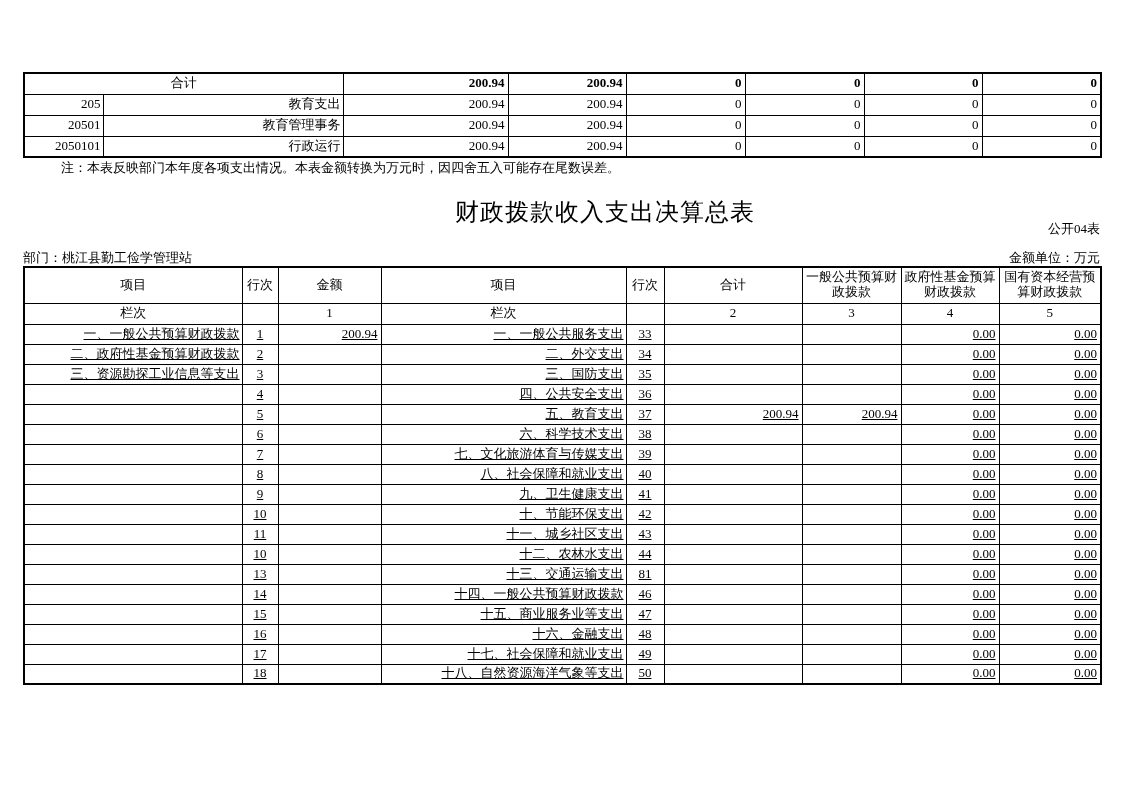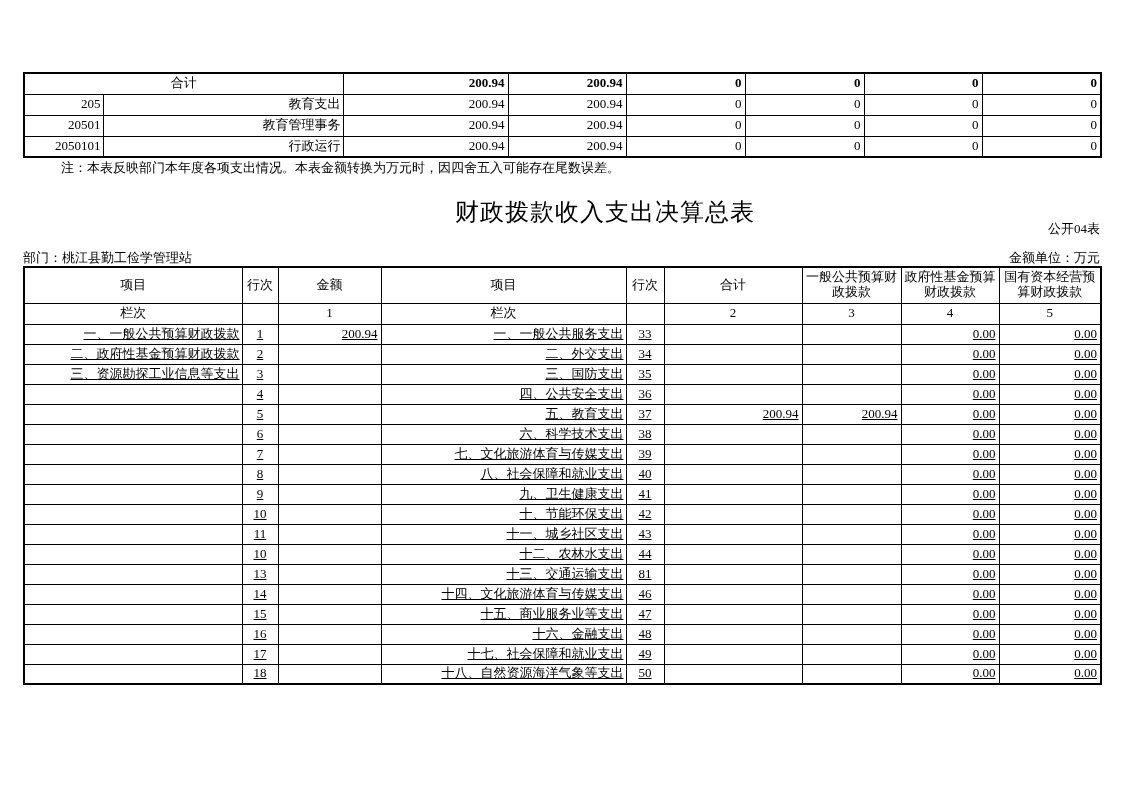--- a/index.html
+++ b/index.html
@@ -282,21 +282,21 @@
       <td class="c">81</td>
       <td class="r"></td>
       <td class="r"></td>
       <td class="r">0.00</td>
       <td class="r">0.00</td>
     </tr>
     <tr class="data">
       <td class="l"></td>
       <td class="c">14</td>
       <td class="r"></td>
-      <td class="l">十四、文化旅游体育与传媒支出</td>
+      <td class="l">十四、一般公共预算财政拨款</td>
       <td class="c">46</td>
       <td class="r"></td>
       <td class="r"></td>
       <td class="r">0.00</td>
       <td class="r">0.00</td>
     </tr>
     <tr class="data">
       <td class="l"></td>
       <td class="c">15</td>
       <td class="r"></td>

